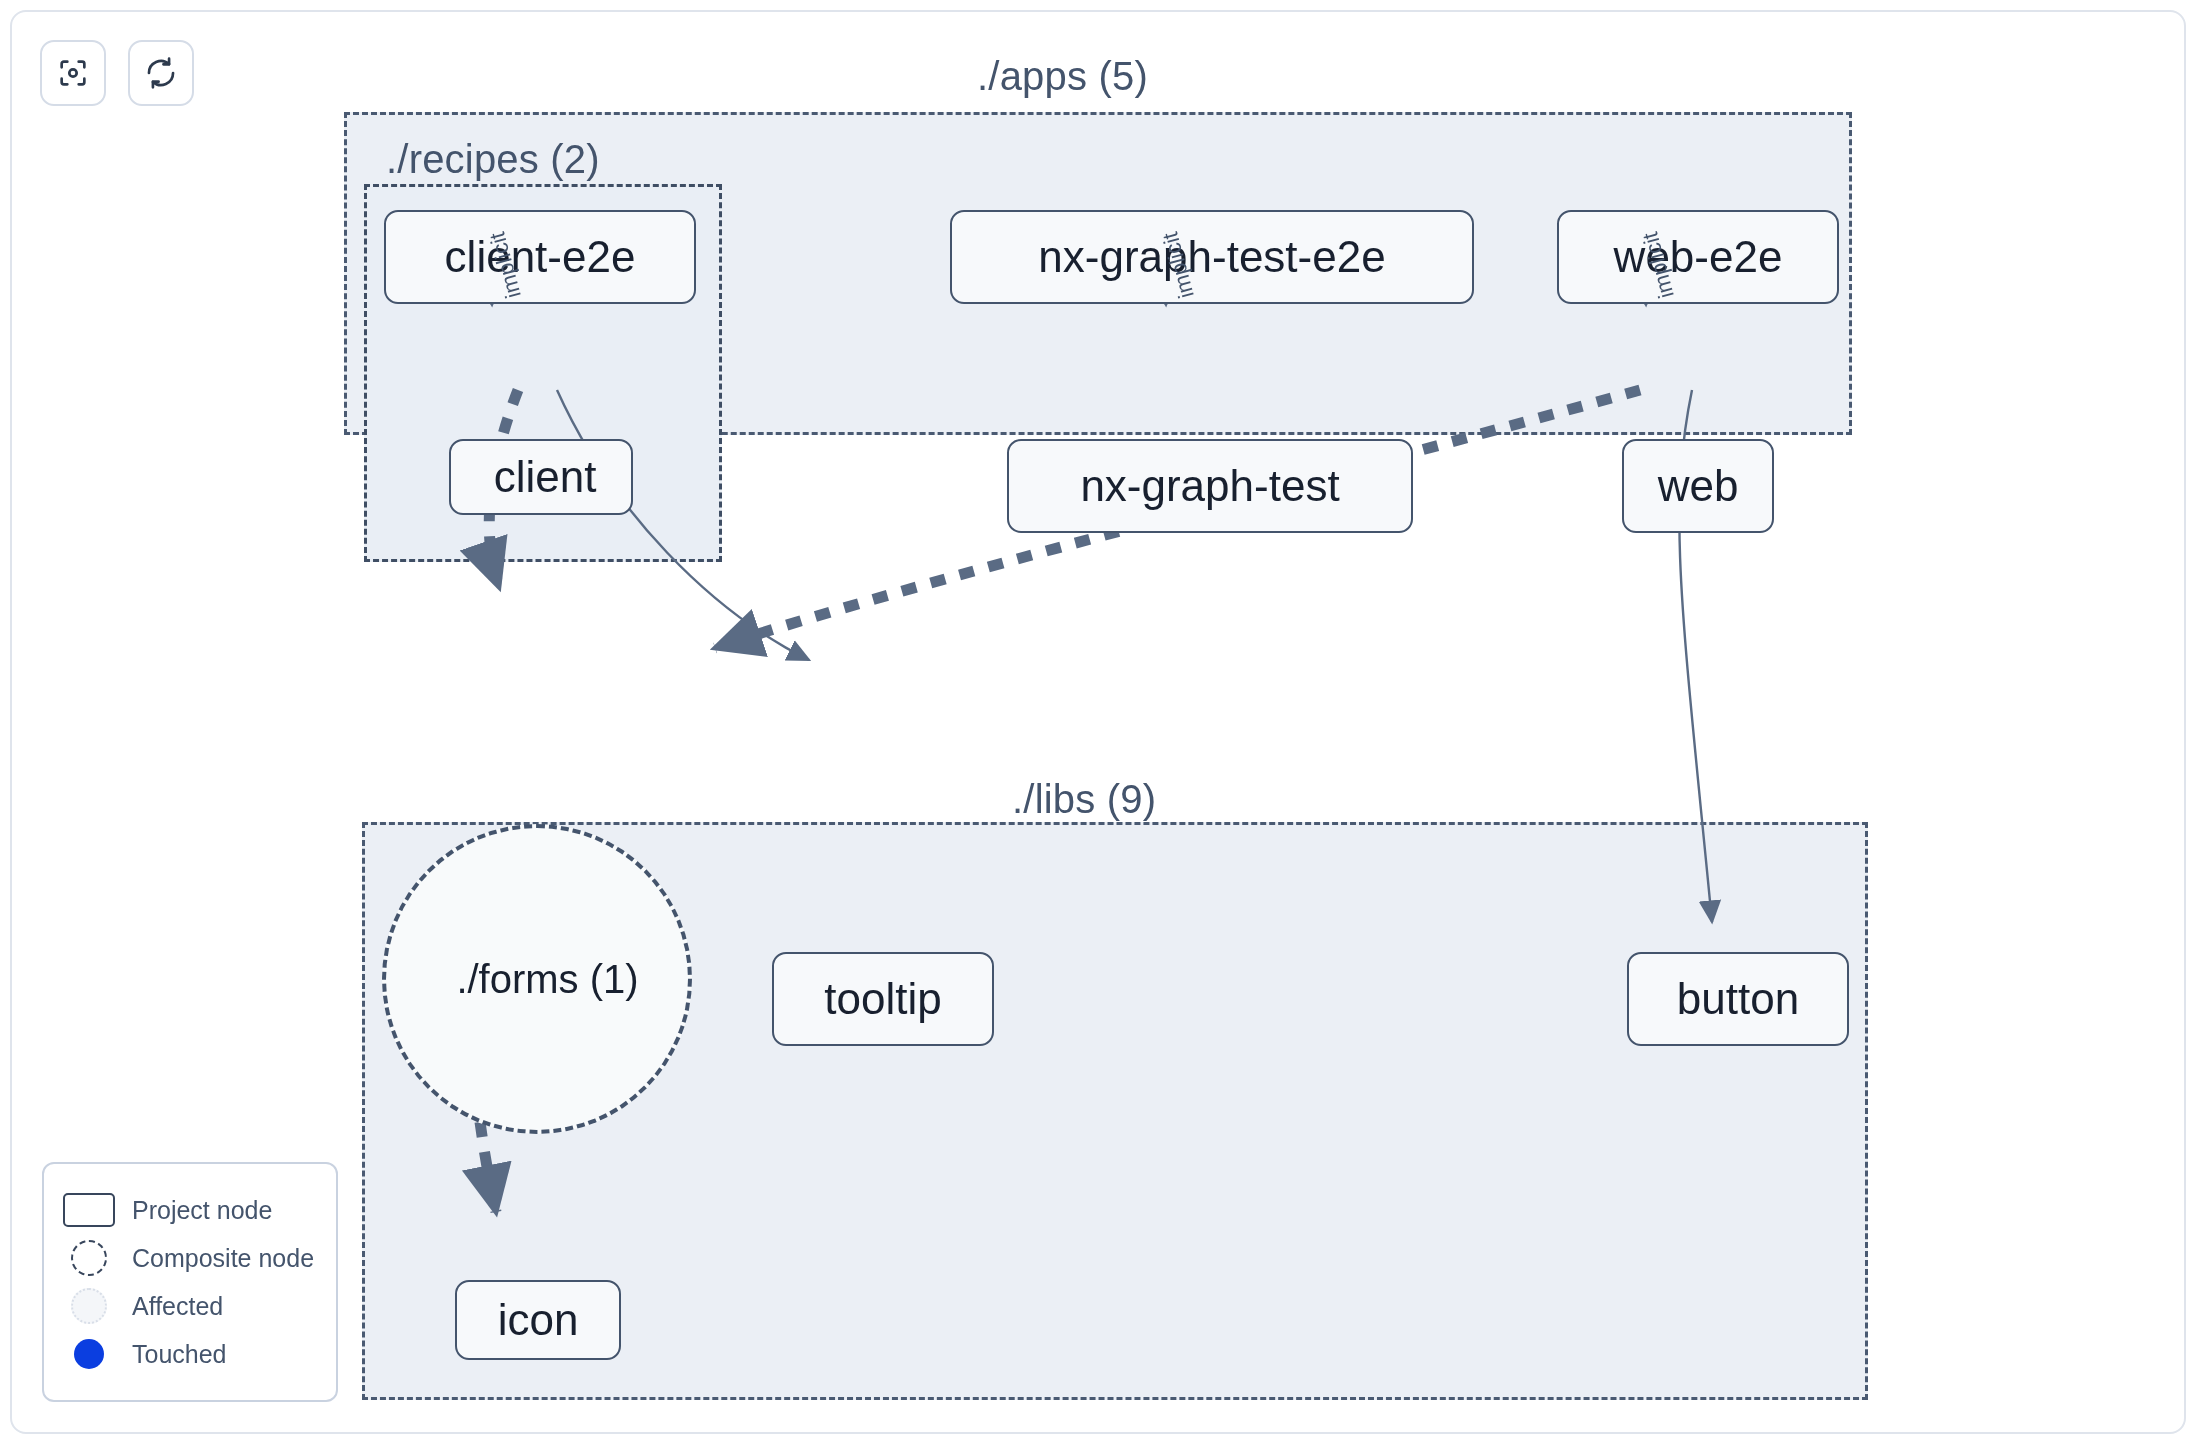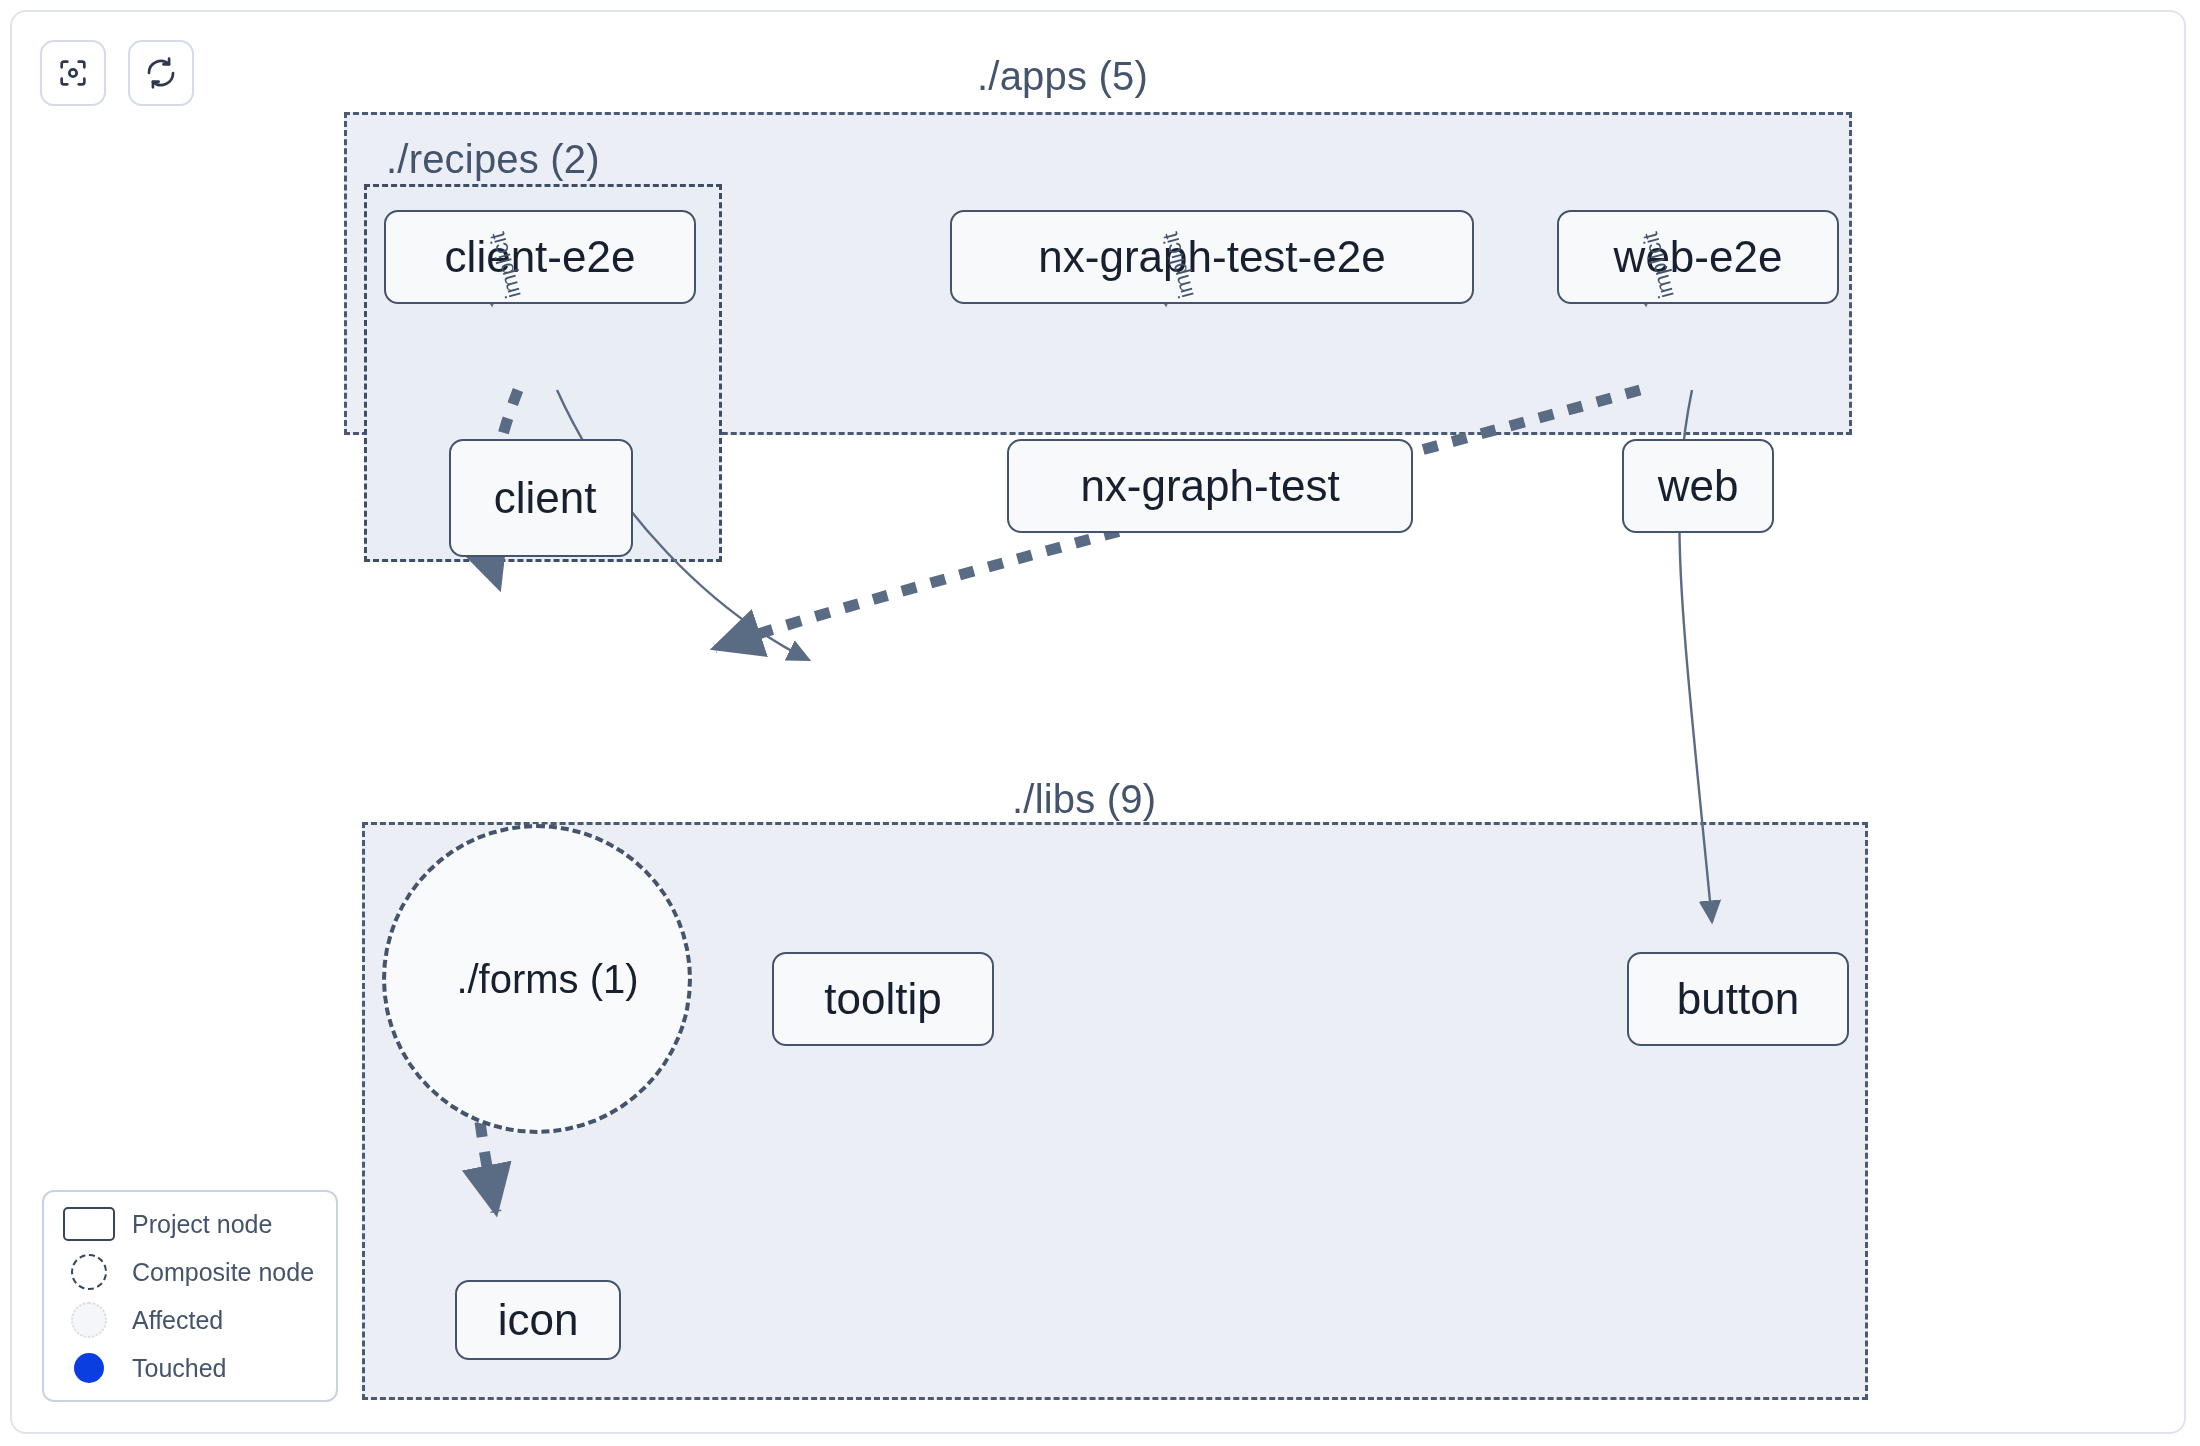--- a/index.html
+++ b/index.html
@@ -128,21 +128,21 @@
 
   
   .legend {
     position: absolute;
     left: 30px;
     bottom: 30px;
     width: 296px;
     background: #ffffff;
     border: 2px solid #c9d2e0;
     border-radius: 12px;
-    padding: 8px 18px;
+    padding: 22px 18px;
     box-sizing: border-box;
     z-index: 60;
   }
   .legend-row {
     display: flex;
     align-items: center;
     height: 48px;
     gap: 16px;
   }
   .legend-glyph {
@@ -270,21 +270,21 @@
       </div>
 
       <div class="node" style="left:938px; top:198px; width:524px; height:94px;">
         <span class="node-label">nx-graph-test-e2e</span>
       </div>
 
       <div class="node" style="left:1545px; top:198px; width:282px; height:94px;">
         <span class="node-label">web-e2e</span>
       </div>
 
-      <div class="node" style="left:437px; top:427px; width:184px; height:118px;padding-left:8px;">
+      <div class="node" style="left:437px; top:427px; width:184px; height:76px;padding-left:8px;">
         <span class="node-label">client</span>
       </div>
 
       <div class="node" style="left:1610px; top:427px; width:152px; height:94px;">
         <span class="node-label">web</span>
       </div>
 
       <div class="node" style="left:995px; top:427px; width:406px; height:94px;">
         <span class="node-label">nx-graph-test</span>
       </div>

